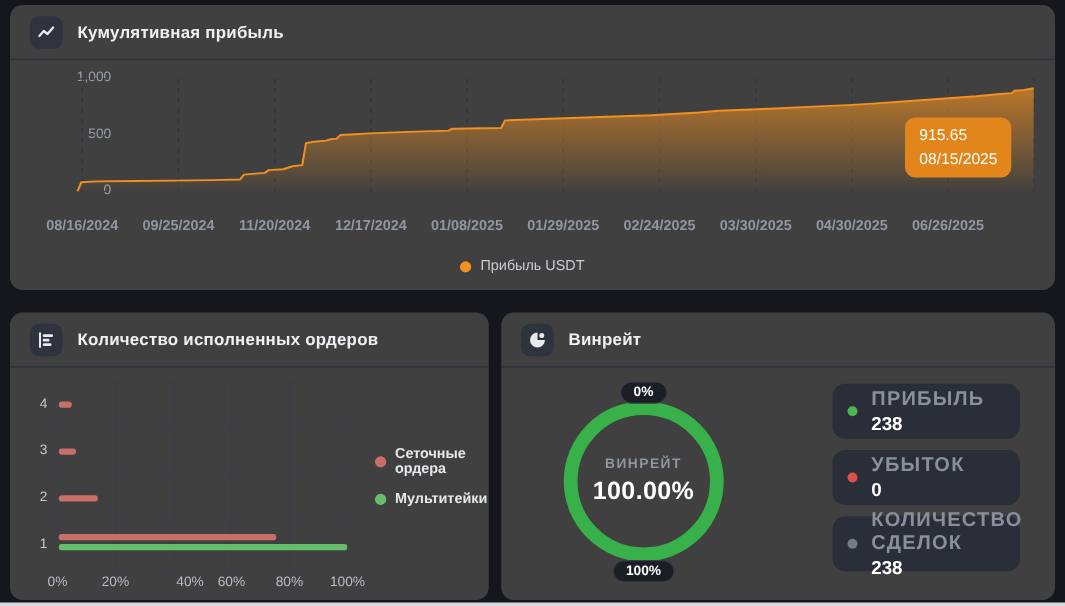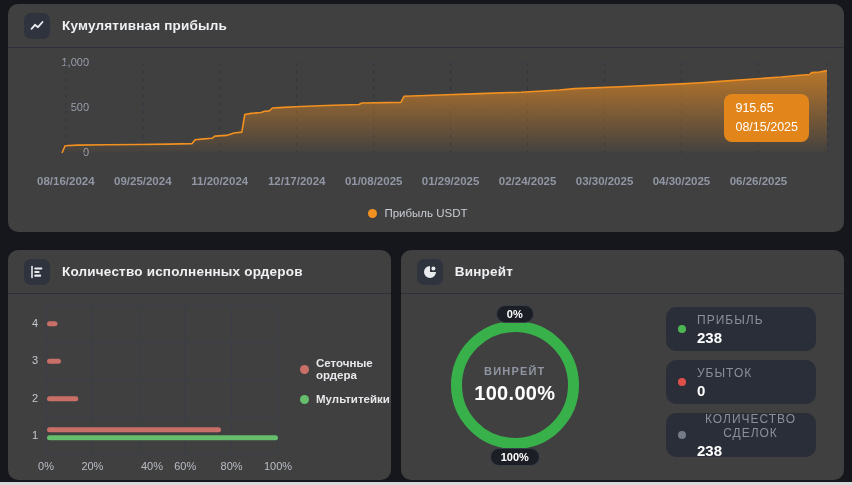--- a/index.html
+++ b/index.html
@@ -64,22 +64,22 @@
   .gauge-badge { position:absolute; left:50%; transform:translateX(-50%);
     background:#1b1e25; border:1.5px solid #3a3e49; border-radius:11px;
     padding:2px 10px; font-size:11px; font-weight:bold; color:#fff; white-space:nowrap; }
   .badge-top { top:-5px; }
   .badge-bottom { bottom:-6px; }
   .stats-col { position:absolute; right:28px; top:13px; width:150px;
     display:flex; flex-direction:column; gap:9px; }
   .stat-card { background:#2a2e38; border-radius:10px; height:44px;
     padding:7px 12px; display:flex; align-items:center; gap:11px; }
   .stat-dot { width:8px; height:8px; border-radius:50%; flex:0 0 auto; }
-  .stat-label { font-size:12px; font-weight:normal; letter-spacing:1px;
-    color:#8a8f9c; text-transform:uppercase;text-align:center; }
+  .stat-label { font-size:16px; font-weight:bold; letter-spacing:1px;
+    color:#8a8f9c; text-transform:uppercase; }
   .stat-value { font-size:15px; font-weight:bold; color:#ffffff; margin-top:2px; }
 
   .bottom-strip { position:absolute; left:0; right:0; bottom:0; height:3px;
     background:#d8d9db; }
 </style>
 </head>
 <body>
 
 <div class="page">
 

